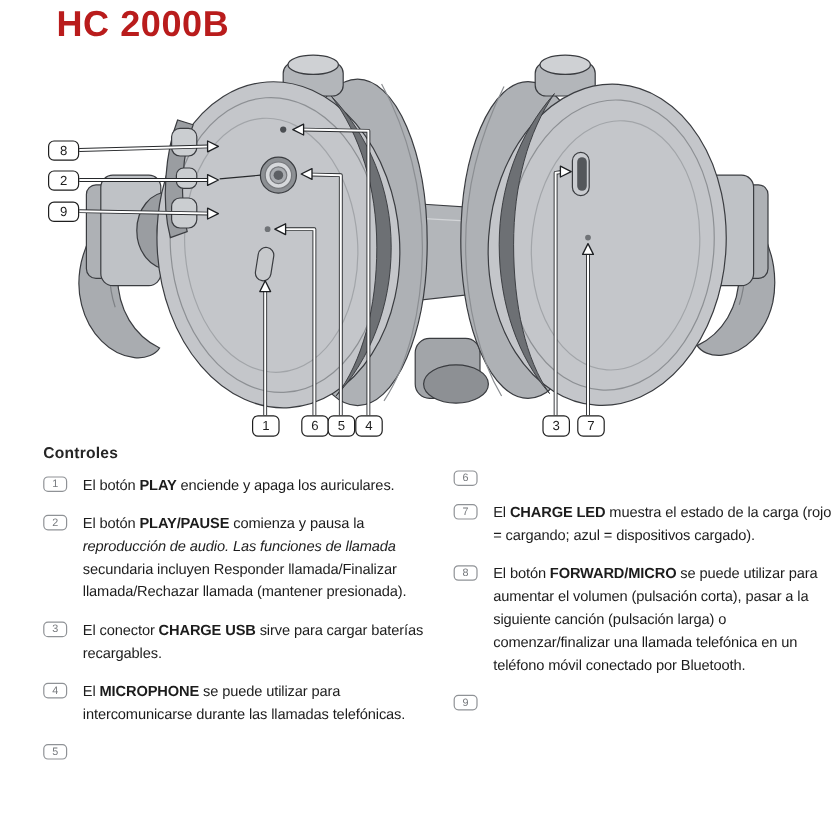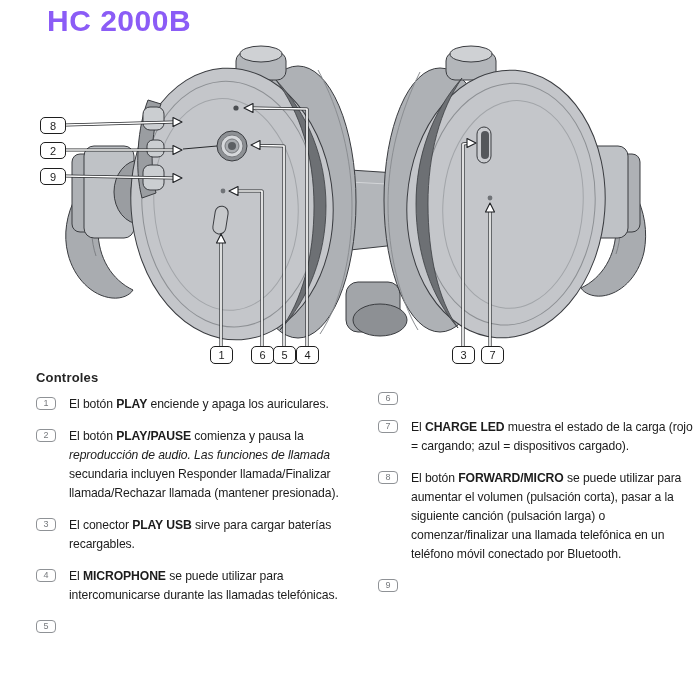--- a/index.html
+++ b/index.html
@@ -1,20 +1,20 @@
 <!DOCTYPE html>
 <html><head>
 <meta charset="utf-8">
 <style>
   html,body{margin:0;padding:0;background:#fff;}
   body{width:700px;height:700px;overflow:hidden;font-family:"Liberation Sans",sans-serif;color:#1f1f1f;}
   .page{position:relative;width:700px;height:700px;background:#fff;}
 
   .page-title{position:absolute;left:47px;top:4px;margin:0;font-size:30px;font-weight:600;
-    color:#8b5cf6;letter-spacing:.5px;}
+    color:#b91c1c;letter-spacing:.5px;}
 
   .diagram{position:relative;width:700px;height:366px;}
   .diagram svg{position:absolute;left:0;top:0;}
 
   .callout{position:absolute;box-sizing:border-box;background:#fff;border:1.4px solid #1e1e1e;
     border-radius:5px;display:flex;align-items:center;justify-content:center;
     font-size:11px;font-weight:500;color:#1e1e1e;}
   .callout.side{width:26px;height:17px;}
   .callout.bottom{width:23px;height:18px;}
 
@@ -201,21 +201,21 @@
         <div class="ctl-item">
           <span class="num-badge">1</span>
           <p class="ctl-text"><span>El botón </span><span class="b">PLAY</span><span> enciende y apaga los auriculares.</span></p>
         </div>
         <div class="ctl-item">
           <span class="num-badge">2</span>
           <p class="ctl-text"><span>El botón </span><span class="b">PLAY/PAUSE</span><span> comienza y pausa la </span><span class="i">reproducción de audio. Las funciones de llamada</span><span> secundaria incluyen Responder llamada/Finalizar llamada/Rechazar llamada (mantener presionada).</span></p>
         </div>
         <div class="ctl-item">
           <span class="num-badge">3</span>
-          <p class="ctl-text"><span>El conector </span><span class="b">PLAY USB</span><span> sirve para cargar baterías recargables.</span></p>
+          <p class="ctl-text"><span>El conector </span><span class="b">CHARGE USB</span><span> sirve para cargar baterías recargables.</span></p>
         </div>
         <div class="ctl-item">
           <span class="num-badge">4</span>
           <p class="ctl-text"><span>El </span><span class="b">MICROPHONE</span><span> se puede utilizar para intercomunicarse durante las llamadas telefónicas.</span></p>
         </div>
         <div class="ctl-item">
           <span class="num-badge">5</span>
         </div>
       </div>
     <div class="col right" id="col-right">

